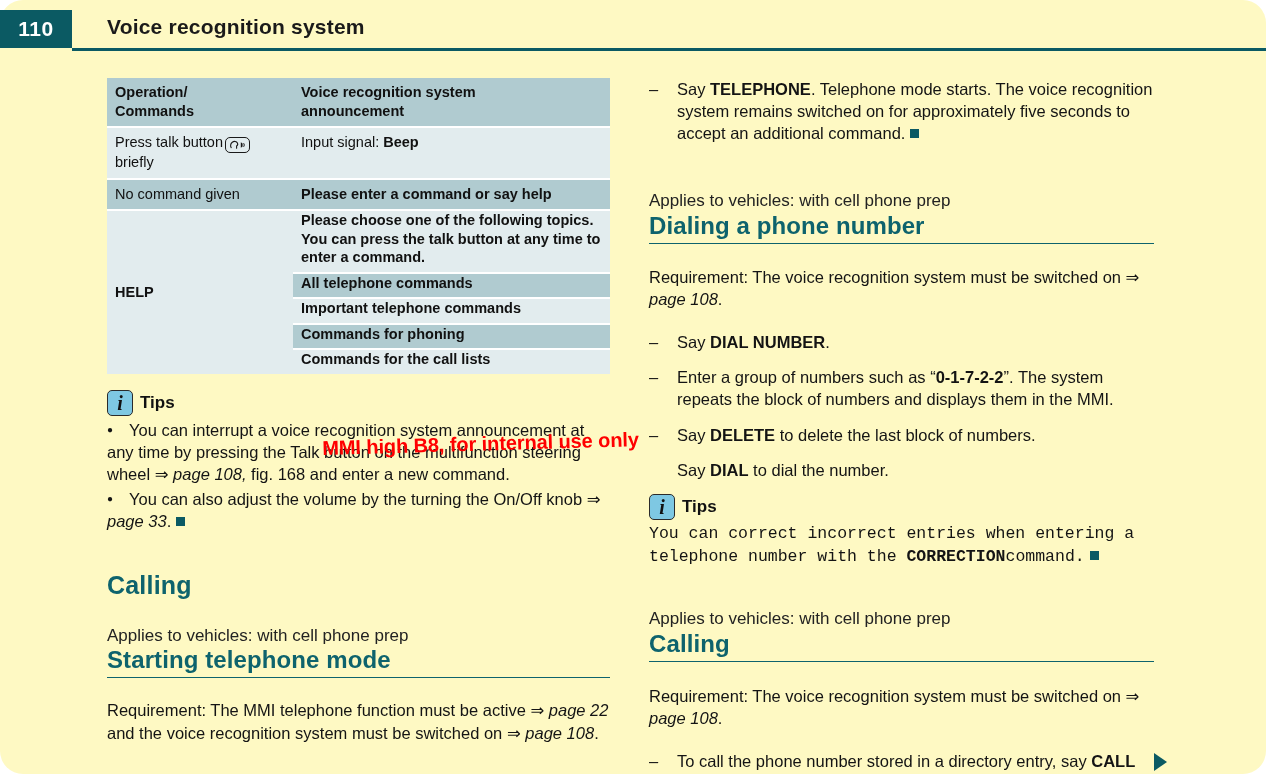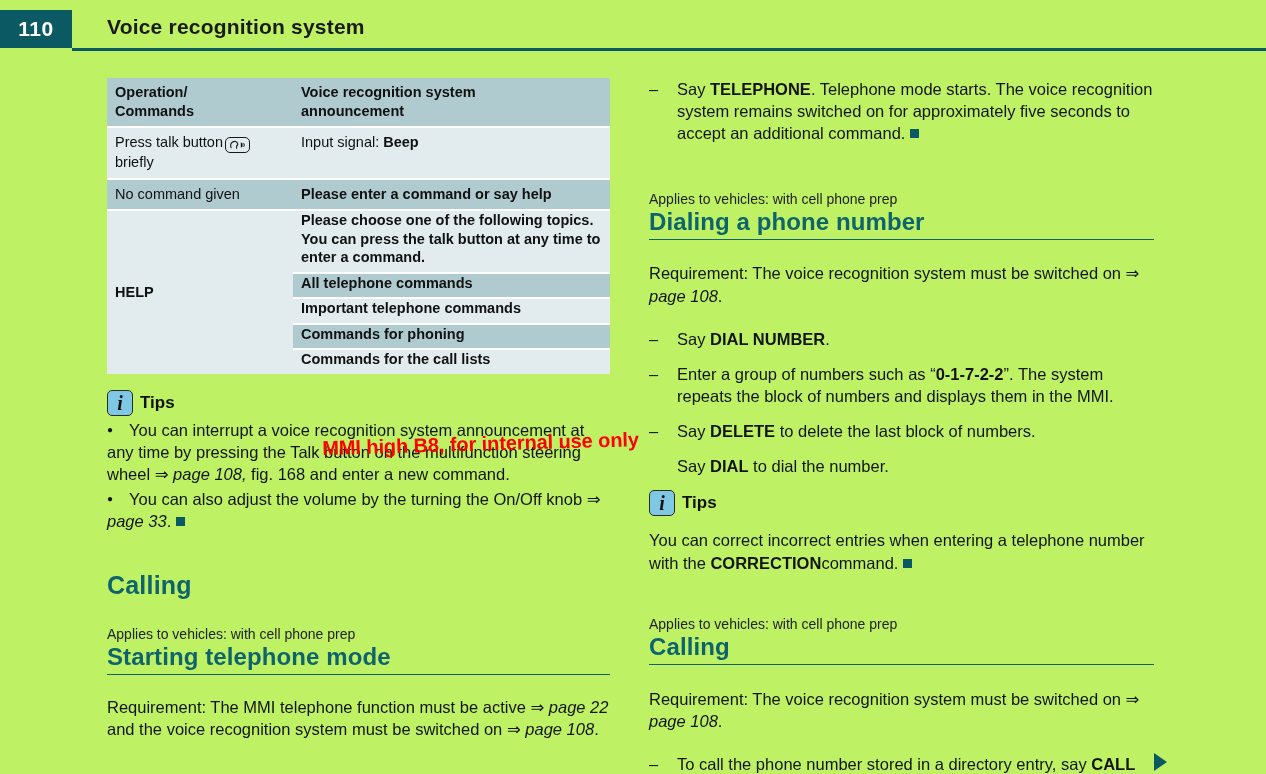--- a/index.html
+++ b/index.html
@@ -6,21 +6,22 @@
   html, body {
     margin: 0; padding: 0;
     width: 1266px; height: 774px;
     background: #ffffff;
     font-family: "Liberation Sans", sans-serif;
     overflow: hidden;
   }
   #page {
     position: relative;
     width: 1266px; height: 774px;
-    background: #bef264;
+    background: #fef9c3;
+    border-radius: 23px;
   }
 
   
   #header {
     position: absolute; left: 0; top: 10px;
     width: 1266px; height: 40px;
   }
   #page-num-block {
     position: absolute; left: 0; top: 0;
     width: 72px; height: 38px;
@@ -141,21 +142,21 @@
     background: #0b5a63;
     margin-left: 5px;
     vertical-align: 1px;
   }
 
   h1.big-head {
     font-size: 25px; font-weight: bold; color: #0e636d;
     margin: 0; letter-spacing: .2px;
   }
   .applies {
-    font-size: 14px; color: #222; margin: 0;
+    font-size: 17px; color: #222; margin: 0;
     line-height: 1.2;
   }
   h2.sub-head {
     font-size: 24px; font-weight: bold; color: #0e636d;
     margin: 0; padding-bottom: 3px;
     border-bottom: 1.6px solid #0e636d;
     letter-spacing: .1px;
   }
 
   
@@ -331,21 +332,21 @@
       </li>
       <li>
         <span class="dash"></span><span>Say </span><span class="bold-inline">DIAL</span><span> to dial the number.</span>
       </li>
     </ul>
 
     <div class="tips-head" style="margin-top:12px;">
       <div class="info-icon">i</div>
       <div class="tips-label">Tips</div>
     </div>
-    <p class="body-text" style="margin:13px 0 0 0;">
+    <p class="body-text" style="margin:3px 0 0 0;font-family:Liberation Mono, monospace;">
       <span>You can correct incorrect entries when entering a telephone number with the </span><span class="bold-inline">CORRECTION</span><span>command.</span><span class="endmark"></span>
     </p>
 
     <p class="applies" style="margin-top:41px;">Applies to vehicles: with cell phone prep</p>
     <h2 class="sub-head">Calling</h2>
 
     <p class="body-text" style="margin-top:23px;">
       <span>Requirement: The voice recognition system must be switched on ⇒ </span><span class="ital">page 108</span><span>.</span>
     </p>
 

